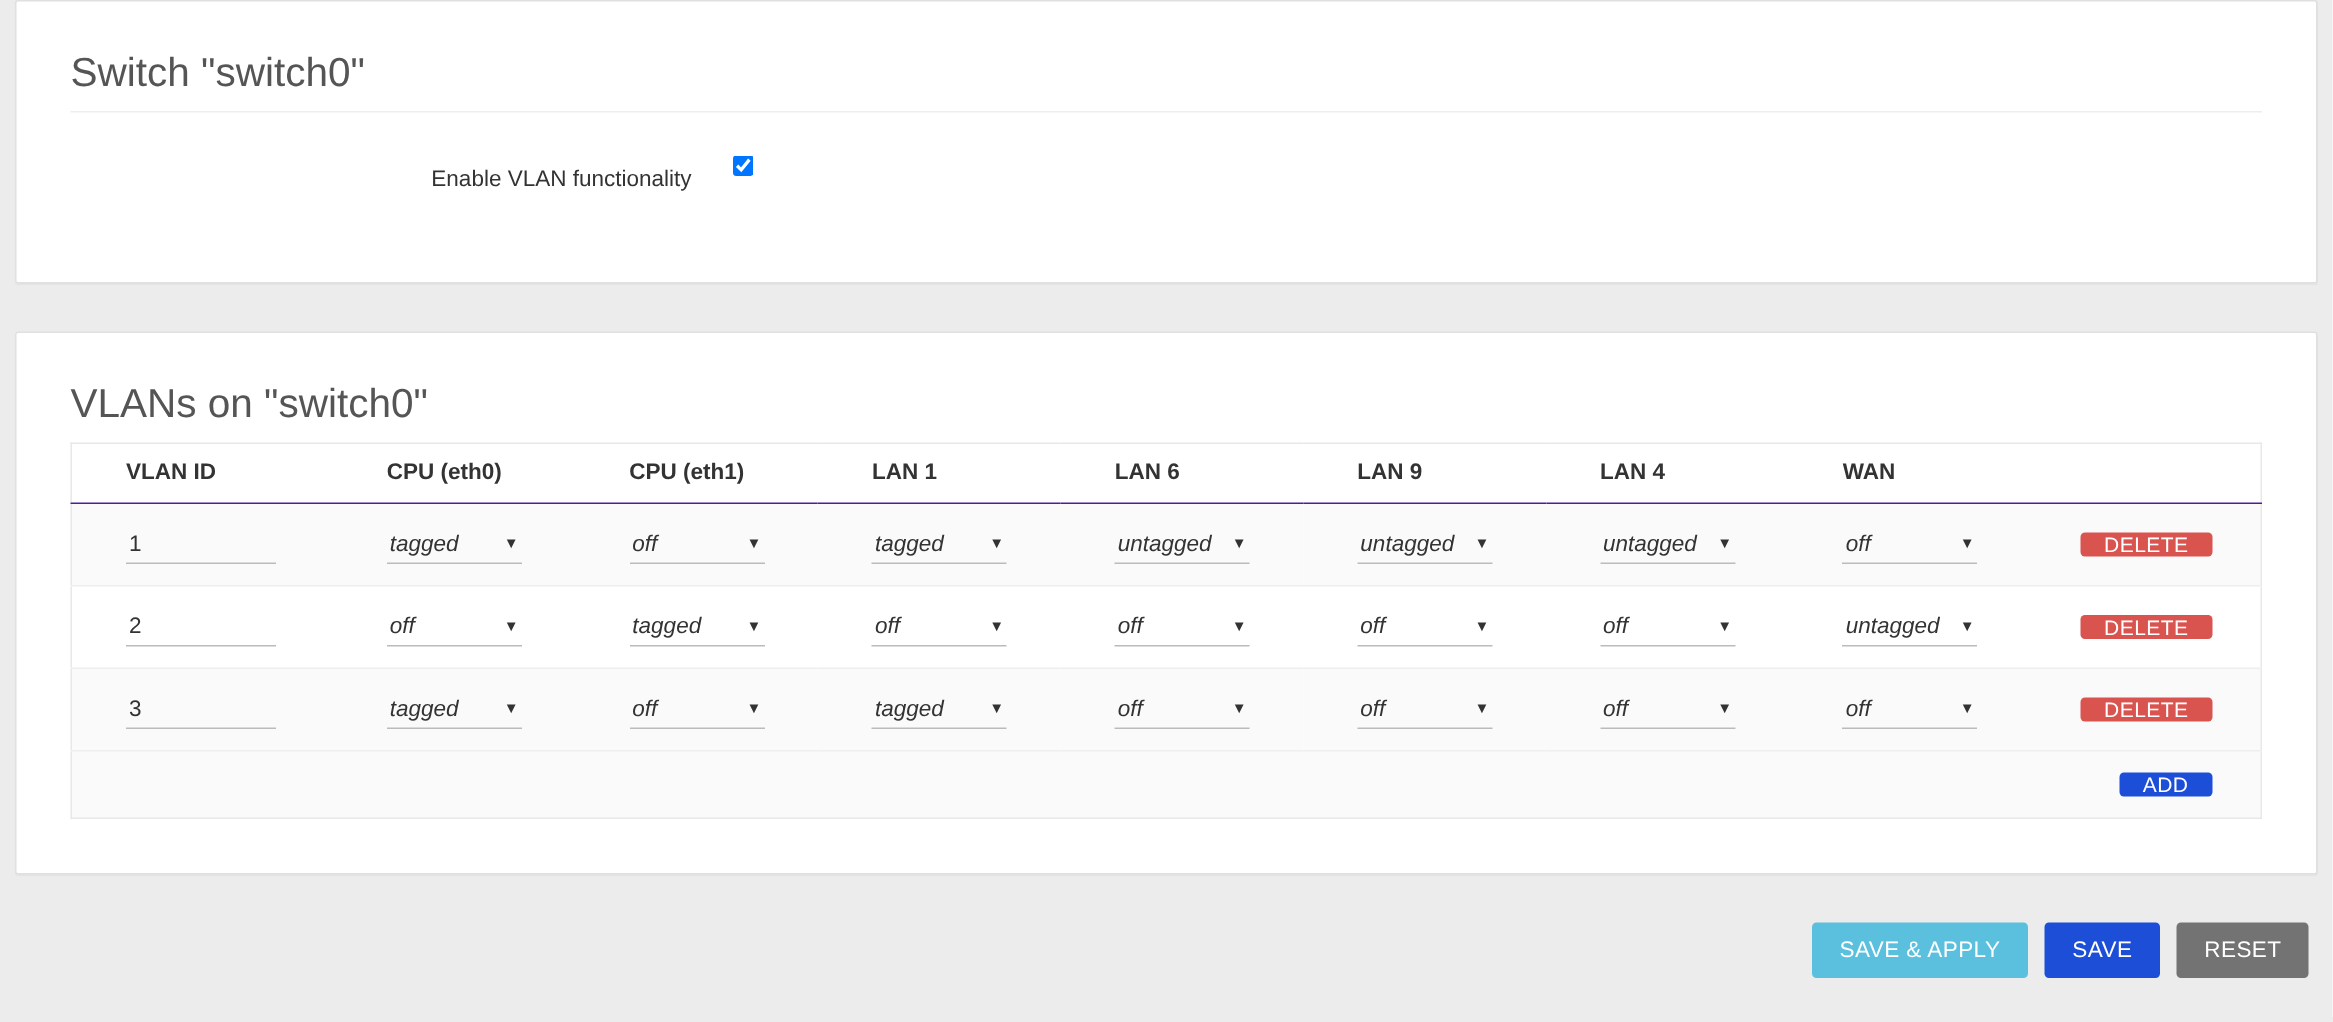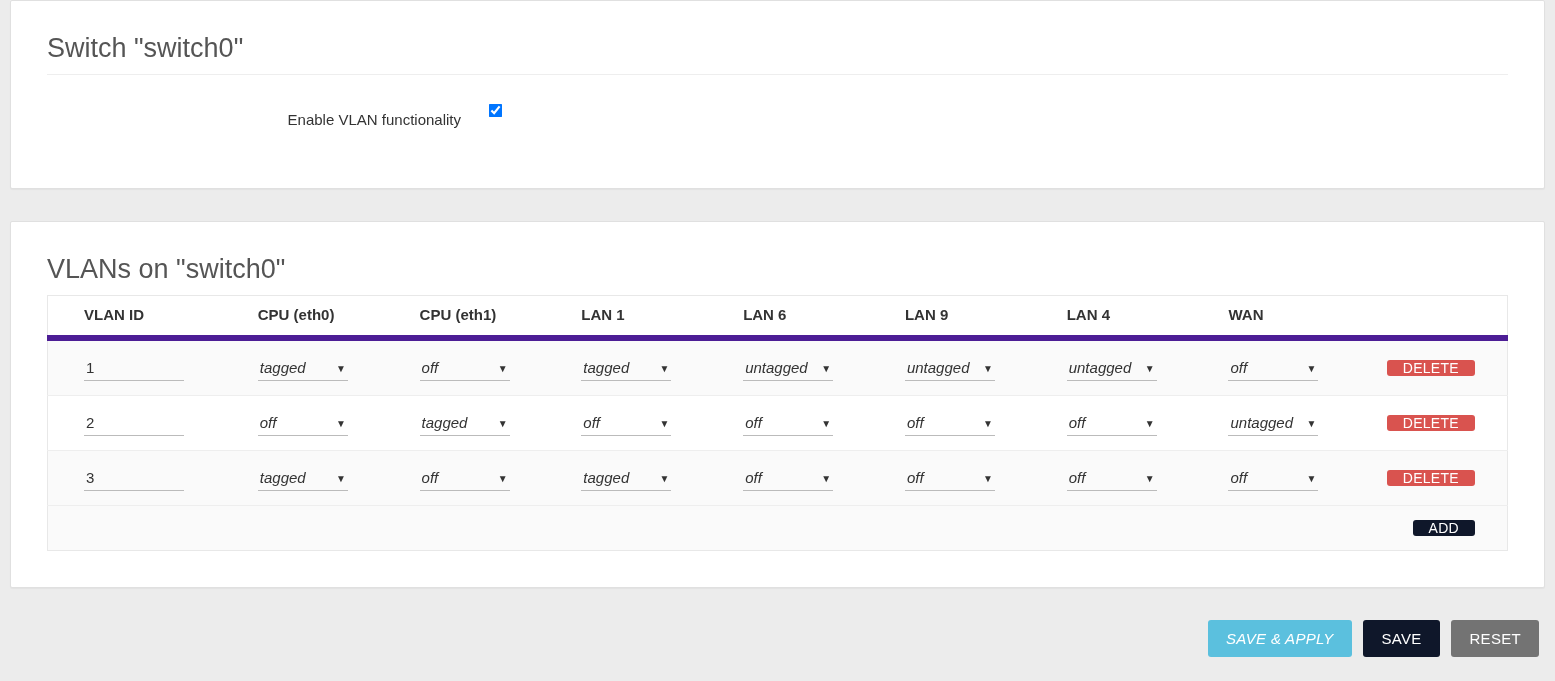--- a/index.html
+++ b/index.html
@@ -56,21 +56,21 @@
       border: 1px solid #e8e8e8;
       margin-top: 6px;
     }
     table.vlan th {
       font-weight: 700;
       font-size: 15px;
       color: #333;
       text-align: left;
       padding: 10px 10px 12px 36px;
       background: #fff;
-      border-bottom: 6px solid #4c1d95;
+      border-bottom: 1px solid #4c1d95;
     }
     table.vlan td {
       padding: 14px 10px 14px 36px;
       border-top: 1px solid #eee;
       vertical-align: middle;
     }
     table.vlan tbody tr:nth-child(odd) { background: #fafafa; }
     table.vlan tbody tr:nth-child(even) { background: #fff; }
     table.vlan td:last-child, table.vlan th:last-child {
       text-align: right;
@@ -115,22 +115,22 @@
       display: inline-block;
       border: none;
       border-radius: 3px;
       padding: 0 16px;
       font-size: 14px;
       letter-spacing: .3px;
       color: #fff;
       cursor: pointer;
     }
     .btn-danger { background: #d9534f; }
-    .btn-primary { background: #0f172a; }
-    .btn-info { background: #5bc0de; font-style: italic; }
+    .btn-primary { background: #1d4ed8; }
+    .btn-info { background: #5bc0de; }
     .btn-warning { background: #737373; }
     .add-row td {
       background: #fafafa;
       padding: 12px 10px 12px 20px;
     }
 
     .action-bar {
       text-align: right;
       padding: 0 16px 4px 0;
     }

